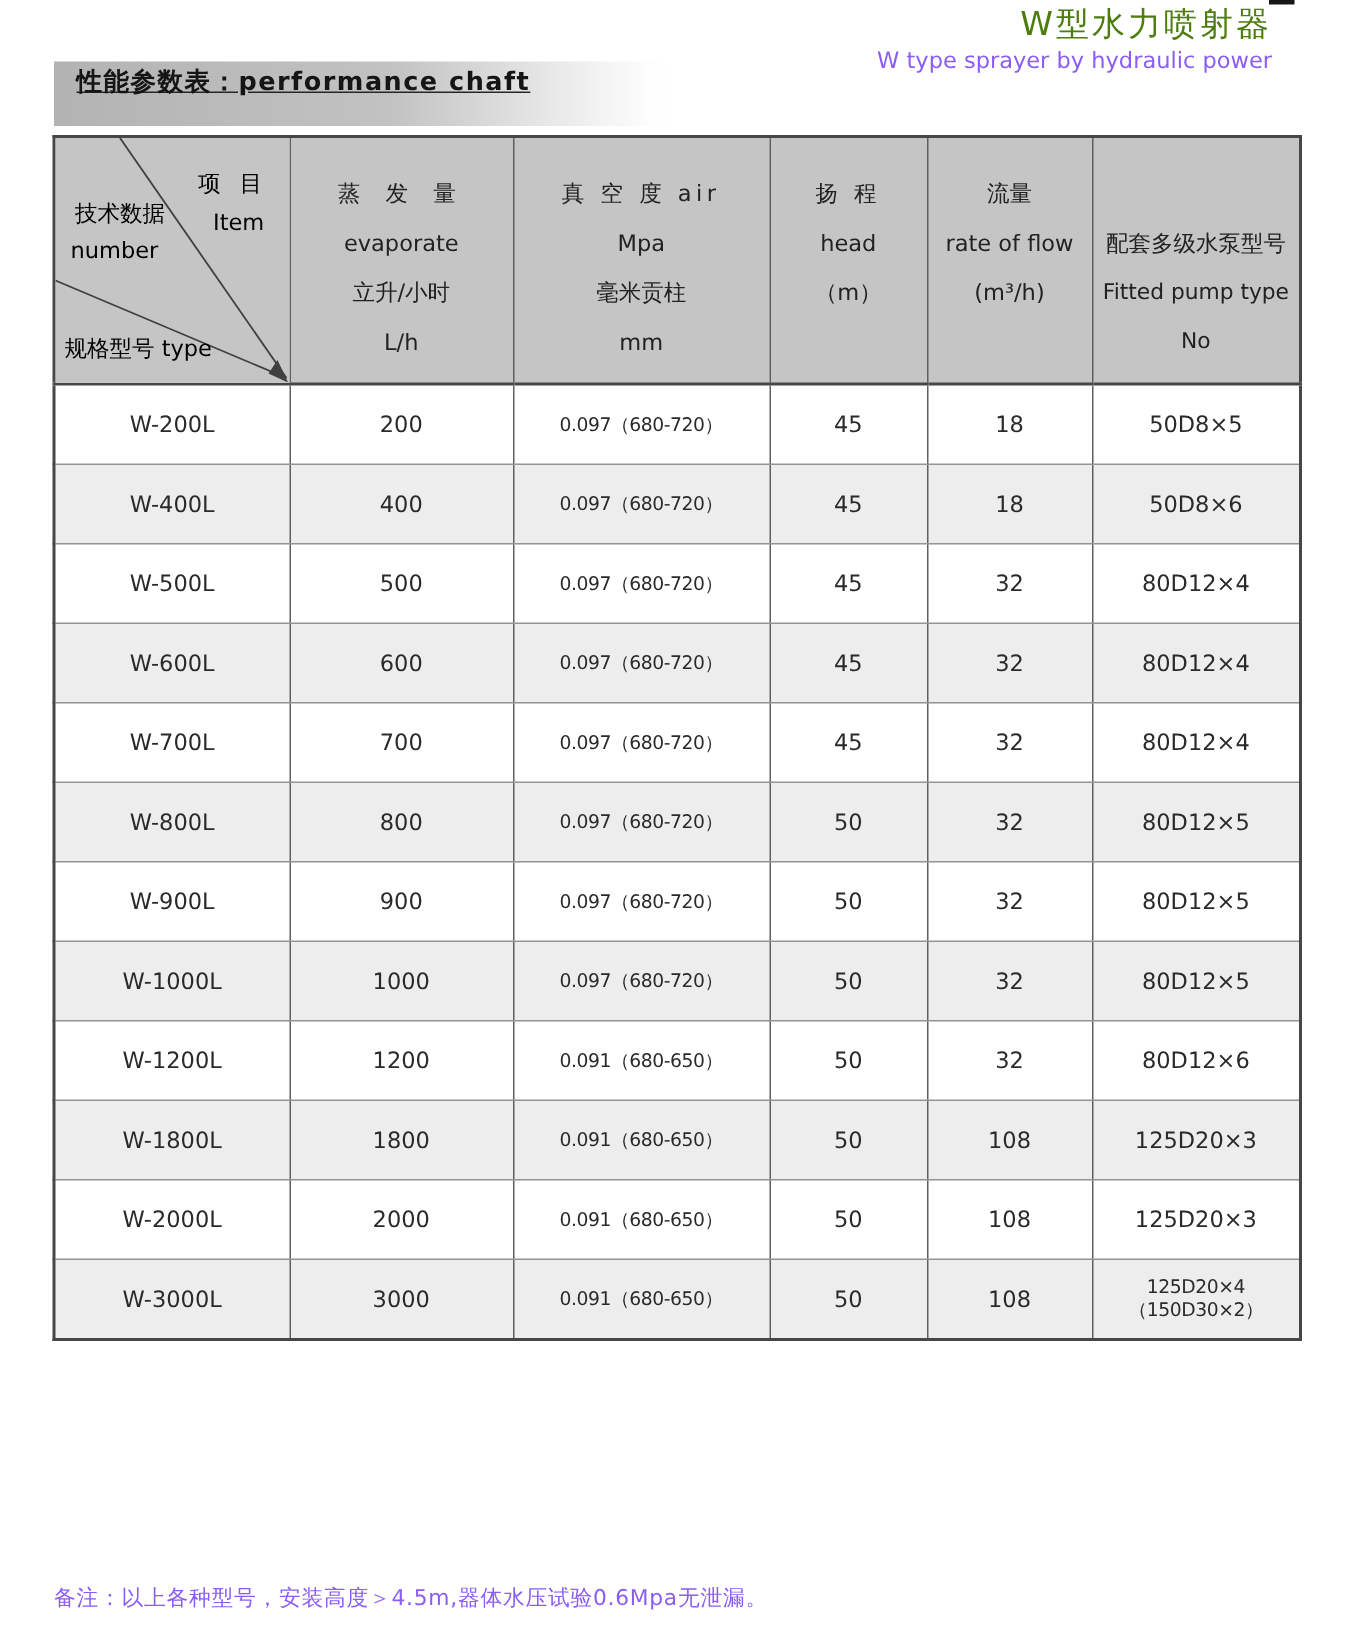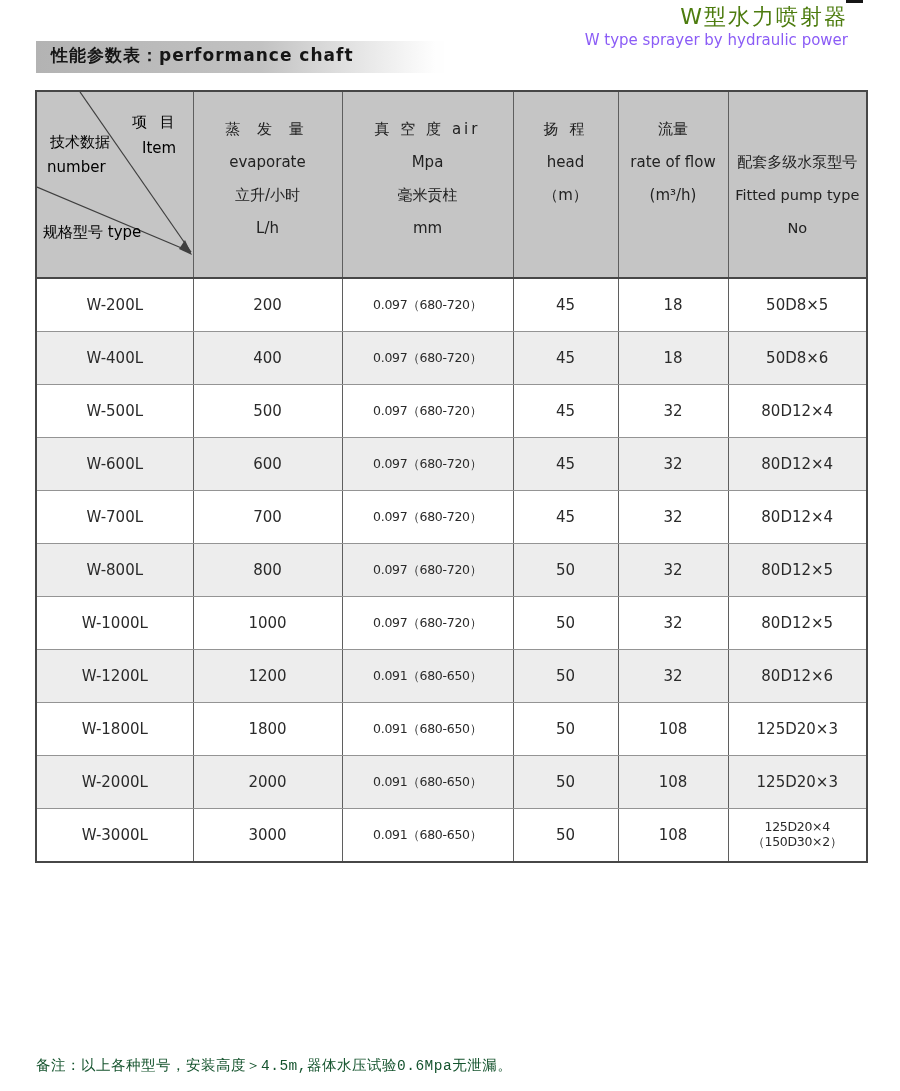--- a/index.html
+++ b/index.html
@@ -5,52 +5,52 @@
   html,body{margin:0;padding:0;background:#fff;}
   .sheet{position:relative;width:900px;height:1091px;background:#ffffff;overflow:hidden;
          font-family:"DejaVu Sans","Liberation Sans",sans-serif;color:#262626;}
 
   .crop-mark{position:absolute;left:846px;top:0;width:17px;height:3px;background:#161616;}
 
   .main-title{position:absolute;top:4px;right:52px;text-align:right;}
   .t-cn{font-size:22px;font-weight:normal;letter-spacing:2px;color:#4d7c0f;line-height:26px;}
   .t-en{font-size:15px;color:#8b5cf6;line-height:18px;margin-top:1px;margin-left:25px;}
 
-  .section-bar{position:absolute;left:36px;top:41px;width:408px;height:32px;
-      background:linear-gradient(to right,#b3b3b3 0%,#c2c2c2 55%,#e9e9e9 82%,#fefefe 98%);}
+  .section-bar{position:absolute;left:36px;top:41px;width:408px;height:43px;
+      background:linear-gradient(to right,#b3b3b3 0%,#c2c2c2 55%,#e9e9e9 82%,#fefefe 98%);text-decoration:underline;}
   .section-bar span{display:block;line-height:29px;padding-left:15px;font-size:17px;
       font-weight:bold;color:#151515;letter-spacing:1px;}
 
   table.spec{position:absolute;left:35px;top:90px;width:831px;border-collapse:collapse;
       table-layout:fixed;border:2px solid #474747;}
   .spec th{background:#c5c5c5;border-left:1px solid #5f5f5f;border-right:1px solid #5f5f5f;
       border-bottom:2px solid #474747;font-weight:normal;color:#222;font-size:15px;
       padding:0;vertical-align:top;}
   .spec td{height:52px;text-align:center;vertical-align:middle;font-size:15px;color:#2a2a2a;
       background:#fff;border-left:1px solid #5f5f5f;border-right:1px solid #5f5f5f;
       border-top:1px solid #949494;border-bottom:1px solid #949494;padding:0 2px;}
   .spec tbody tr:nth-child(even) td{background:#ededed;}
   .spec td.tight{font-size:12.5px;letter-spacing:-0.3px;}
 
-  .hlines{display:flex;flex-direction:column;height:185px;padding-top:21px;box-sizing:border-box;}
+  .hlines{display:flex;flex-direction:column;height:163px;padding-top:21px;box-sizing:border-box;}
   .hlines div{line-height:33px;text-align:center;}
   .hlines.two{padding-top:54px;border-radius:21px;}
 
   th.corner{position:relative;height:163px;}
   th.corner svg{position:absolute;left:0;top:0;width:155px;height:163px;}
   th.corner svg line{stroke:#3f3f3f;stroke-width:1.2;}
   th.corner svg polygon{fill:#3f3f3f;}
   th.corner span{position:absolute;font-size:15px;color:#000000;white-space:nowrap;}
   .c-item-cn{left:95px;top:21px;letter-spacing:4px;}
   .c-item-en{left:105px;top:47px;}
   .c-num-cn{left:13px;top:41px;}
   .c-num-en{left:10px;top:66px;}
   .c-type{left:6px;top:131px;}
 
-  .note{position:absolute;left:36px;top:1056px;font-size:14.5px;color:#14532d;letter-spacing:0.5px;font-family:Liberation Mono, monospace;}
+  .note{position:absolute;left:36px;top:1056px;font-size:14.5px;color:#8b5cf6;letter-spacing:0.5px;}
 </style>
 </head>
 <body>
 
 <div class="sheet">
 
   <div class="crop-mark"></div>
 
   <div class="main-title">
     <div class="t-cn">W型水力喷射器</div>
@@ -165,20 +165,28 @@
         </tr>
         <tr>
           <td>W-800L</td>
           <td>800</td>
           <td class="tight">0.097（680-720）</td>
           <td>50</td>
           <td>32</td>
           <td>80D12×5</td>
         </tr>
         <tr>
+          <td>W-900L</td>
+          <td>900</td>
+          <td class="tight">0.097（680-720）</td>
+          <td>50</td>
+          <td>32</td>
+          <td>80D12×5</td>
+        </tr>
+        <tr>
           <td>W-1000L</td>
           <td>1000</td>
           <td class="tight">0.097（680-720）</td>
           <td>50</td>
           <td>32</td>
           <td>80D12×5</td>
         </tr>
         <tr>
           <td>W-1200L</td>
           <td>1200</td>

